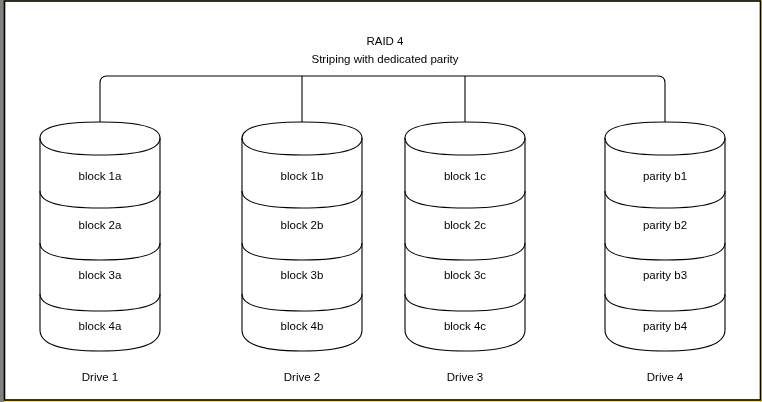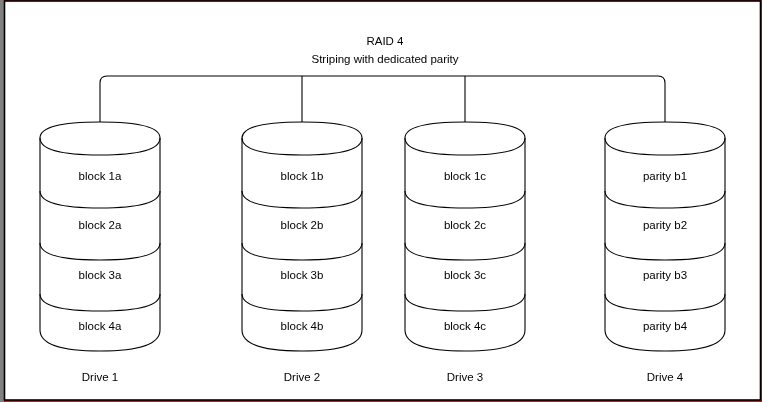--- a/index.html
+++ b/index.html
@@ -7,21 +7,21 @@
     padding: 0;
     background: #ffffff;
   }
   body {
     font-family: "Liberation Sans", sans-serif;
   }
   #canvas {
     position: relative;
     width: 762px;
     height: 402px;
-    background: #b91c1c;
+    background: #fde047;
     overflow: hidden;
   }
   #diagram-svg {
     position: absolute;
     left: 0;
     top: 0;
     width: 762px;
     height: 402px;
   }
   .frame-rect {

